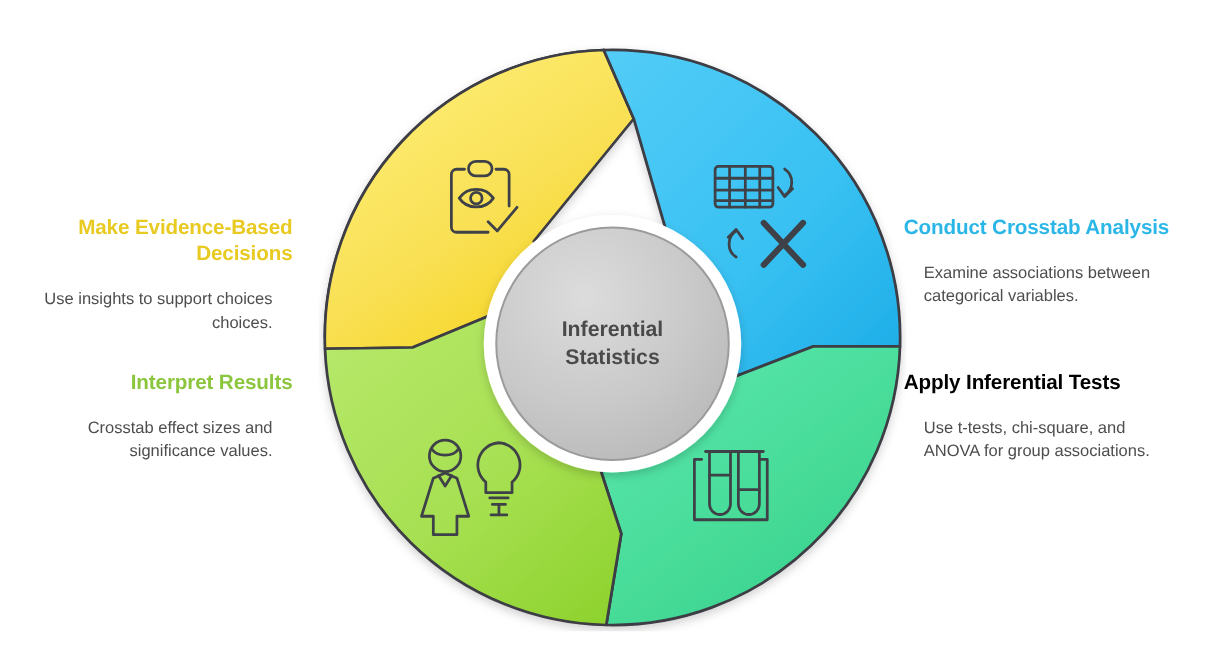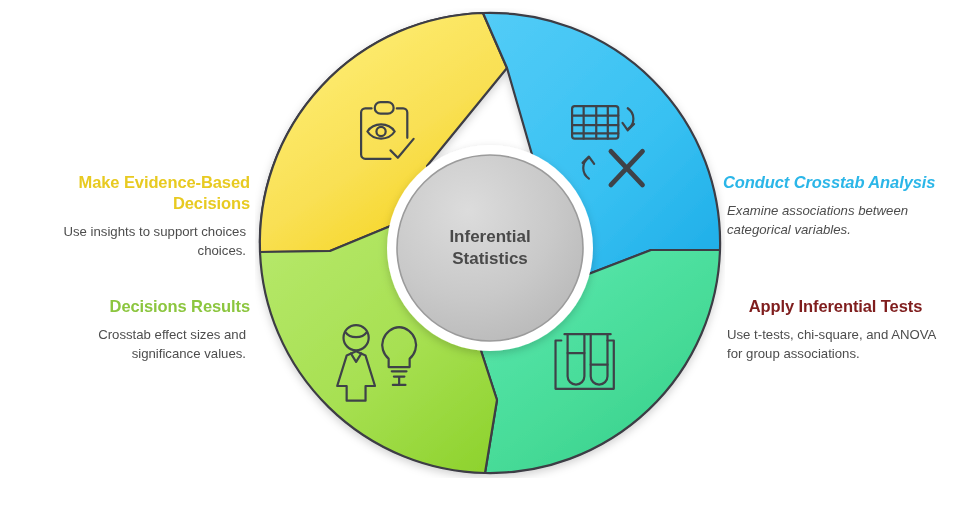--- a/index.html
+++ b/index.html
@@ -18,47 +18,47 @@
     height: 517px;
     background: #ffffff;
     overflow: hidden;
   }
 
   
   .txt-block {
     position: absolute;
     width: 215px;
   }
-  .txt-block.left  { left: 35px;  text-align: right; }
+  .txt-block.left  { left: 19px;  text-align: right; }
   .txt-block.right { left: 723px; text-align: left; width: 225px; }
 
   .blk-title {
     font-size: 16.5px;
     font-weight: bold;
     line-height: 1.28;
     margin: 0 0 9px 0;
     letter-spacing: -0.1px;
   }
   .blk-desc {
     font-size: 13.2px;
     line-height: 1.42;
     color: #4d4d4d;
-    margin: 4px;
+    margin: 16px;
   }
 
   #blk-evidence { top: 172px; }
   #blk-interpret { top: 296px; }
-  #blk-crosstab { top: 172px; font-style: italic; }
+  #blk-crosstab { top: 172px; }
   #blk-apply { top: 296px; }
 
   
   #wheel {
     position: absolute;
     left: 255px;
-    top: 8px;
+    top: 35px;
     width: 470px;
     height: 470px;
   }
   #wheel svg { display: block; }
 
   .seg { stroke: #3c3c44; stroke-width: 2.2; stroke-linejoin: round; }
 
   .hub-ring { fill: #ffffff; }
   .hub-face { stroke: #9b9b9b; stroke-width: 1.6; }
 
@@ -82,31 +82,31 @@
 <body>
 
 <div id="canvas">
 
   <div class="txt-block left" id="blk-evidence">
     <p class="blk-title" style="color:#E8CA21;">Make Evidence-Based Decisions</p>
     <p class="blk-desc">Use insights to support choices choices.</p>
   </div>
 
   <div class="txt-block left" id="blk-interpret">
-    <p class="blk-title" style="color:#8CC63F;">Decisions Results</p>
+    <p class="blk-title" style="color:#8CC63F;">Interpret Results</p>
     <p class="blk-desc">Crosstab effect sizes and significance values.</p>
   </div>
 
   <div class="txt-block right" id="blk-crosstab">
     <p class="blk-title" style="color:#2BB6E8;">Conduct Crosstab Analysis</p>
     <p class="blk-desc">Examine associations between categorical variables.</p>
   </div>
 
   <div class="txt-block right" id="blk-apply">
-    <p class="blk-title" style="color:#7f1d1d;text-align:center;">Apply Inferential Tests</p>
+    <p class="blk-title" style="color:#000000;">Apply Inferential Tests</p>
     <p class="blk-desc">Use t-tests, chi-square, and ANOVA for group associations.</p>
   </div>
 
   <div id="wheel">
     <svg width="470" height="470" viewBox="0 0 470 470" xmlns="http://www.w3.org/2000/svg">
       <defs>
         <linearGradient id="gradYellow" x1="0.15" y1="0" x2="0.85" y2="1">
           <stop offset="0%" stop-color="#FFF07A"></stop>
           <stop offset="55%" stop-color="#F9E054"></stop>
           <stop offset="100%" stop-color="#F5D214"></stop>

